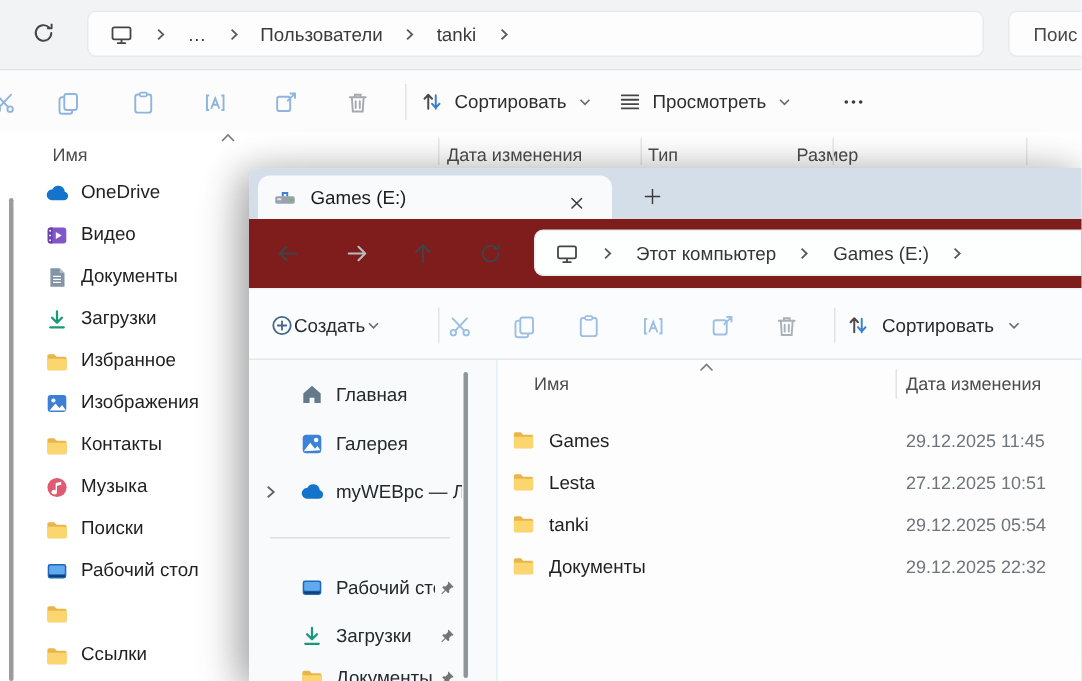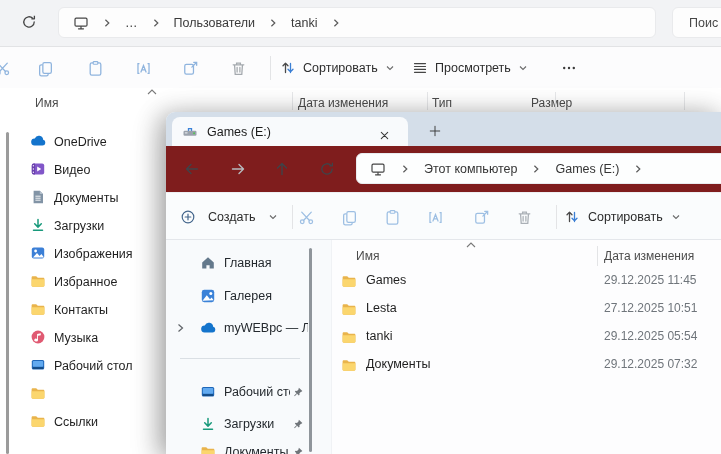--- a/index.html
+++ b/index.html
@@ -16,49 +16,49 @@
   .searchbox{position:absolute;left:672px;top:7px;width:80px;height:31px;background:#fdfdfd;border:1px solid #e9eaec;border-radius:6px;
            line-height:31px;padding-left:16px;box-sizing:border-box;color:#474747;}
   .crumb{white-space:nowrap;cursor:default}
   .bg-toolbar{position:absolute;left:0;top:47px;width:721px;height:41px;background:#fcfcfd;border-bottom:1px solid #ebecee;}
   .tbtn{position:absolute;top:4px;width:34px;height:34px}
   .vsep{position:absolute;width:1px;background:#e3e4e6}
   .menubtn{position:absolute;top:4px;height:34px;display:flex;align-items:center;gap:7px;color:#2d2d2d}
   .bg-headers{position:absolute;left:0;top:88px;width:721px;height:24px;background:#fff;color:#4c4c4c;font-size:12px}
   .colsep{position:absolute;top:92px;width:1px;height:18px;background:#e7e8ea}
   .bg-list{position:absolute;left:0;top:121px;width:180px}
-  .frow{display:flex;align-items:flex-end;gap:8px;height:28px;padding-left:30px;white-space:nowrap}
+  .frow{display:flex;align-items:flex-start;gap:8px;height:28px;padding-left:30px;white-space:nowrap}
   .bg-scroll{position:absolute;left:6px;top:132px;width:3px;height:322px;background:#9b9b9b;border-radius:2px}
   
   .fgwin{position:absolute;left:166px;top:112px;width:556px;height:342px;border-radius:9px 0 0 0;overflow:hidden;
          box-shadow:0 10px 34px rgba(0,0,0,.30), -8px 0 22px rgba(0,0,0,.18);background:#f8fafc;z-index:5;}
   .tabbar{position:absolute;left:0;top:0;right:0;height:34px;background:#d4dee9}
   .tab{position:absolute;left:6px;top:5px;width:236px;height:29px;background:#f8fafc;border-radius:8px 8px 0 0;
        display:flex;align-items:center;gap:9px;padding:0 10px;box-sizing:border-box;color:#1b1b1b}
   .tabclose{position:absolute;right:14px;top:8px;width:20px;height:20px}
   .newtab{position:absolute;left:256px;top:6px;width:26px;height:26px}
   .navbar{position:absolute;left:0;top:34px;right:0;height:46px;background:#7f1d1d}
   .navbtn{position:absolute;top:8px;width:30px;height:30px}
   .fg-addr{position:absolute;left:190px;top:7px;right:-6px;height:31px;background:#fdfefe;border:1px solid #e9ecef;border-radius:6px;
            display:flex;align-items:center;gap:14px;padding:0 13px;box-sizing:border-box;color:#353535}
   .fg-toolbar{position:absolute;left:0;top:80px;right:0;height:48px;background:#fafcfd;border-top:1px solid #edeff2;border-bottom:1px solid #e4e7eb;box-sizing:border-box}
-  .newbtn{position:absolute;left:14px;top:8px;height:32px;display:flex;align-items:center;gap:12px;color:#2b2b2b}
+  .newbtn{position:absolute;left:14px;top:8px;height:32px;display:flex;align-items:center;gap:0;color:#2b2b2b}
   .ftbtn{position:absolute;top:7px;width:34px;height:34px}
   .sortbtn{position:absolute;left:398px;top:8px;height:32px;display:flex;align-items:center;gap:8px;color:#2b2b2b}
   .fg-content{position:absolute;left:0;top:128px;right:0;bottom:0;background:#5eead4}
   .sidebar{position:absolute;left:0;top:0;bottom:0;width:165px;background:#f8fafc}
   .sbrow{position:absolute;left:0;width:160px;height:30px;display:flex;align-items:center;gap:8px;padding-left:34px;box-sizing:border-box;color:#24292e}
   .sblabel{white-space:nowrap;overflow:hidden}
   .sbchev{position:absolute;left:10px;top:9px}
   .sbpin{position:absolute;left:126px;top:9px}
   .sbdivider{position:absolute;left:14px;top:118px;width:120px;height:1px;background:#dadfe4}
   .sb-scroll{position:absolute;left:143px;top:8px;bottom:2px;width:3px;background:#8f959b;border-radius:2px}
   .filelist{position:absolute;left:165px;top:0;right:0;bottom:0;background:#fdfdfe;border-left:1px solid #f0f2f5}
   .fl-head{position:absolute;left:0;top:0;right:0;height:30px;color:#4c4c4c;font-size:12px}
-  .flrow{display:flex;align-items:flex-start;gap:9px;height:28px;padding-left:9px;position:relative}
+  .flrow{display:flex;align-items:flex-end;gap:9px;height:28px;padding-left:9px;position:relative}
   .fldate{position:absolute;left:272px;color:#6f757b;font-size:12px;white-space:nowrap}
 </style>
 </head>
 <body>
 
 <div>
 
   <div class="bg-topbar">
     <button class="iconbtn bg-refresh">
       <span>
@@ -242,53 +242,62 @@
         <span>
           <svg width="16" height="16" viewBox="0 0 16 16">
             <path d="M8 2.5v7.4M4.7 6.8 8 10.1l3.3-3.3M3.5 13.2h9" stroke="#18997b" stroke-width="1.5" fill="none" stroke-linecap="round" stroke-linejoin="round"></path>
           </svg>
         </span>
         <span>Загрузки</span>
       </div>
     <div class="frow">
         <span>
           <svg width="16" height="16" viewBox="0 0 16 16">
+            <path d="M1.6 4.4c0-.7.5-1.2 1.2-1.2h3.4l1.6 1.6h5.4c.7 0 1.2.5 1.2 1.2v6.6c0 .7-.5 1.2-1.2 1.2H2.8c-.7 0-1.2-.5-1.2-1.2z" fill="#e9b44c"></path>
+            <path d="M1.6 6.2h12.8v6.4c0 .7-.5 1.2-1.2 1.2H2.8c-.7 0-1.2-.5-1.2-1.2z" fill="#fbd66e"></path>
+          </svg>
+        </span>
+        <span>Избранное</span>
+      </div>
+    <div class="frow">
+        <span>
+          <svg width="16" height="16" viewBox="0 0 16 16">
             <rect x="1.8" y="2.4" width="12.4" height="11.2" rx="2" fill="#3b7fd6"></rect>
             <circle cx="5.6" cy="6" r="1.4" fill="#fff"></circle>
             <path d="M3 12.6 7 8l2.6 3 1.8-2 2.6 3.6z" fill="#fff"></path>
           </svg>
         </span>
         <span>Изображения</span>
       </div>
     <div class="frow">
         <span>
           <svg width="16" height="16" viewBox="0 0 16 16">
             <path d="M1.6 4.4c0-.7.5-1.2 1.2-1.2h3.4l1.6 1.6h5.4c.7 0 1.2.5 1.2 1.2v6.6c0 .7-.5 1.2-1.2 1.2H2.8c-.7 0-1.2-.5-1.2-1.2z" fill="#e9b44c"></path>
             <path d="M1.6 6.2h12.8v6.4c0 .7-.5 1.2-1.2 1.2H2.8c-.7 0-1.2-.5-1.2-1.2z" fill="#fbd66e"></path>
           </svg>
         </span>
-        <span>Избранное</span>
+        <span>Контакты</span>
+      </div>
+    <div class="frow">
+        <span>
+          <svg width="16" height="16" viewBox="0 0 16 16">
+            <circle cx="8" cy="8" r="6.4" fill="#e05a72"></circle>
+            <path d="M10.8 4.2 7.1 5v4.9a1.9 1.45 0 1 0 .9 1.25V6.8l2.8-.6z" fill="#fff"></path>
+          </svg>
+        </span>
+        <span>Музыка</span>
       </div>
     <div class="frow">
         <span>
           <svg width="16" height="16" viewBox="0 0 16 16">
             <path d="M1.6 4.4c0-.7.5-1.2 1.2-1.2h3.4l1.6 1.6h5.4c.7 0 1.2.5 1.2 1.2v6.6c0 .7-.5 1.2-1.2 1.2H2.8c-.7 0-1.2-.5-1.2-1.2z" fill="#e9b44c"></path>
             <path d="M1.6 6.2h12.8v6.4c0 .7-.5 1.2-1.2 1.2H2.8c-.7 0-1.2-.5-1.2-1.2z" fill="#fbd66e"></path>
           </svg>
         </span>
-        <span>Контакты</span>
-      </div>
-    <div class="frow">
-        <span>
-          <svg width="16" height="16" viewBox="0 0 16 16">
-            <circle cx="8" cy="8" r="6.4" fill="#e05a72"></circle>
-            <path d="M10.8 4.2 7.1 5v4.9a1.9 1.45 0 1 0 .9 1.25V6.8l2.8-.6z" fill="#fff"></path>
-          </svg>
-        </span>
-        <span>Музыка</span>
+        <span>Поиски</span>
       </div>
     <div class="frow">
         <span>
           <svg width="16" height="16" viewBox="0 0 16 16">
             <rect x="1.8" y="3" width="12.4" height="9.6" rx="1.6" fill="#1e66b8"></rect>
             <rect x="2.8" y="4" width="10.4" height="5.8" rx="0.8" fill="#62aaf0"></rect>
             <rect x="2.8" y="10.4" width="10.4" height="1.3" fill="#10406f"></rect>
           </svg>
         </span>
         <span>Рабочий стол</span>
@@ -604,18 +613,18 @@
           <span class="fldate">29.12.2025 05:54</span>
         </div>
         <div class="flrow">
           <span>
               <svg width="16" height="16" viewBox="0 0 16 16">
                 <path d="M1.6 4.4c0-.7.5-1.2 1.2-1.2h3.4l1.6 1.6h5.4c.7 0 1.2.5 1.2 1.2v6.6c0 .7-.5 1.2-1.2 1.2H2.8c-.7 0-1.2-.5-1.2-1.2z" fill="#e9b44c"></path>
                 <path d="M1.6 6.2h12.8v6.4c0 .7-.5 1.2-1.2 1.2H2.8c-.7 0-1.2-.5-1.2-1.2z" fill="#fbd66e"></path>
               </svg>
             </span>
           <span>Документы</span>
-          <span class="fldate">29.12.2025 07:32</span>
+          <span class="fldate">29.12.2025 22:32</span>
         </div>
       </div>
     </div>
   </div>
 </div>
 
 </body></html>

